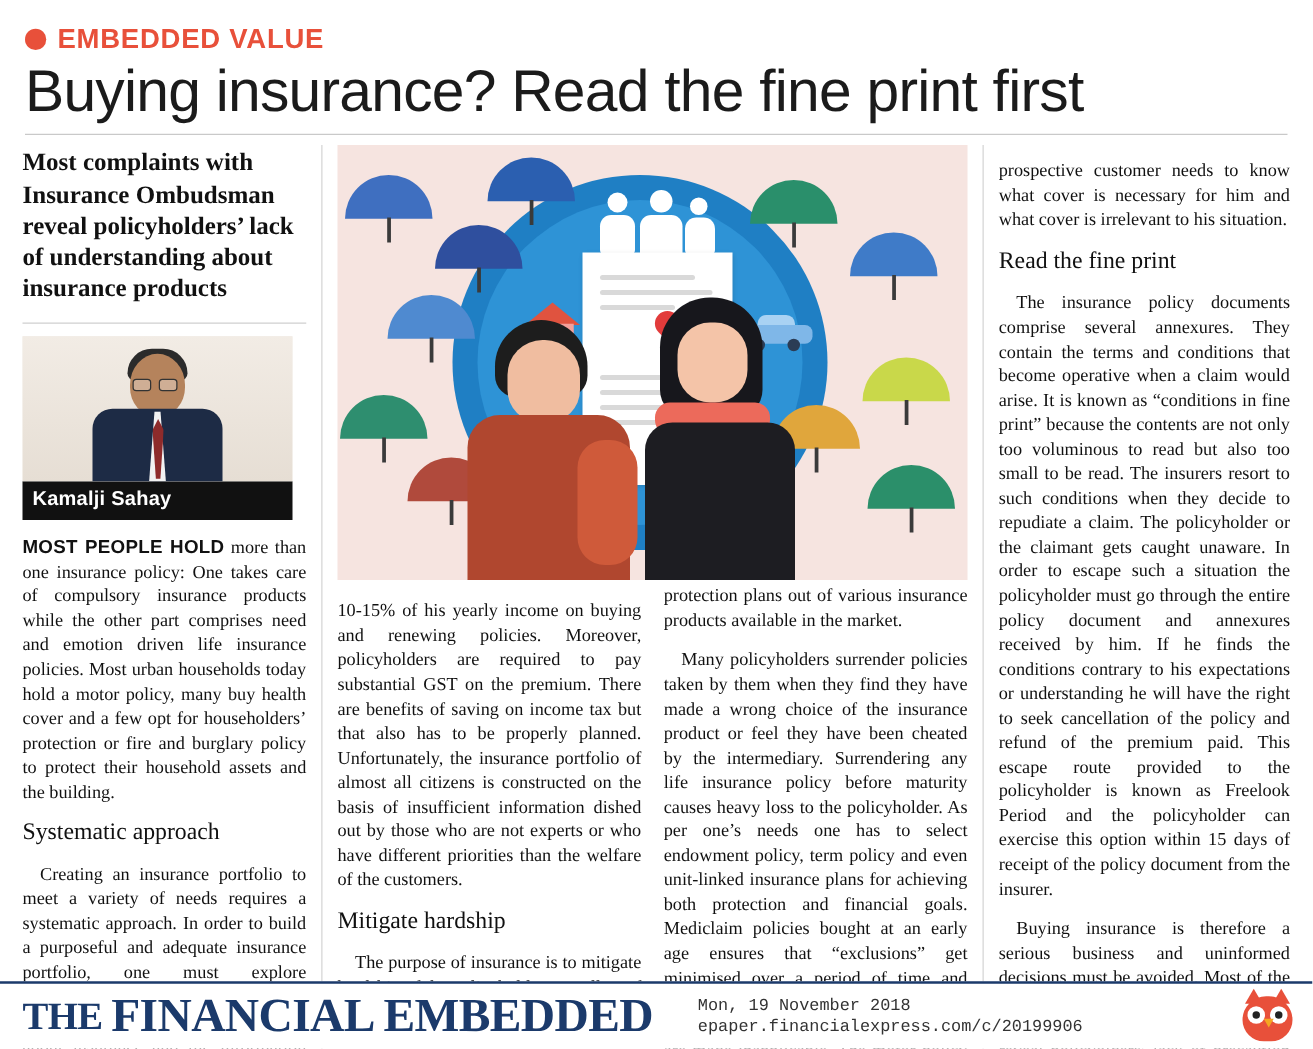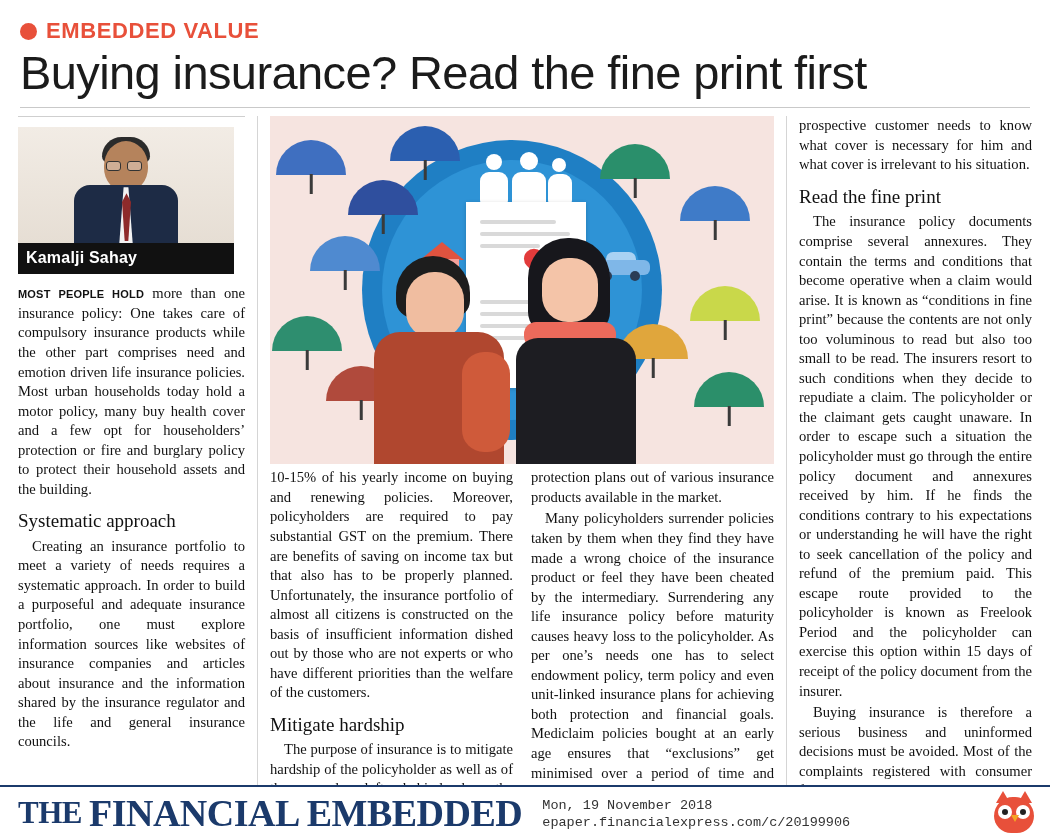--- a/index.html
+++ b/index.html
@@ -130,23 +130,23 @@
 
   
   .body-text {
     font-family: "Liberation Serif", serif;
     font-size: 14.6px;
     line-height: 1.34;
     color: #111;
     text-align: justify;
     hyphens: auto;
   }
-  .body-text p { margin: 0 0 2px 0; text-indent: 14px; }
+  .body-text p { margin: 12px 0 2px 0; text-indent: 14px; }
   .body-text p.noindent { text-indent: 0; }
-  .dropcapline { font-family: "Liberation Sans", sans-serif; font-weight: bold; font-size: 11px; letter-spacing: .2px; }
+  .dropcapline { font-family: "Liberation Sans", sans-serif; font-weight: bold; font-size: 15px; letter-spacing: .2px; }
   .subhead {
     font-family: "Liberation Serif", serif;
     font-size: 19px;
     color: #111;
     margin: 9px 0 3px 0;
     font-weight: normal;
   }
 
   
   .illo-wrap { width: 504px; margin: 0 0 4px 0; }
@@ -267,21 +267,21 @@
     display: flex;
     align-items: center;
     gap: 7px;
   }
   .fe-logo .t1 { font-size: 31px; }
   .footer-meta {
     font-family: "Liberation Mono", monospace;
     font-size: 13.5px;
     color: #333;
     line-height: 1.28;
-    margin-left: 20px;
+    margin-left: 36px;
     padding-top: 2px;
   }
   .owl {
     position: absolute; right: 14px; bottom: 4px;
     width: 44px; height: 44px;
   }
   .owl .obody { position: absolute; left: 2px; top: 6px; width: 40px; height: 36px; background: #e8503a; border-radius: 20px 20px 18px 18px; }
   .owl .oear-l { position: absolute; left: 4px; top: 0; width: 0; height: 0; border-left: 7px solid transparent; border-right: 7px solid transparent; border-bottom: 12px solid #e8503a; }
   .owl .oear-r { position: absolute; right: 4px; top: 0; width: 0; height: 0; border-left: 7px solid transparent; border-right: 7px solid transparent; border-bottom: 12px solid #e8503a; }
   .owl .oeye-l, .owl .oeye-r { position: absolute; top: 14px; width: 14px; height: 14px; border-radius: 50%; background: #fff; }
@@ -300,20 +300,21 @@
     <span class="kicker-text">EMBEDDED VALUE</span>
   </div>
 
   <h1 class="headline">Buying insurance? Read the fine print first</h1>
 
   <div class="rule-top"></div>
 
   <div class="grid">
 
     <div class="col-left">
+      <div class="standfirst">Most complaints with Insurance Ombudsman reveal policyholders’ lack of understanding about insurance products</div>
       <div class="rule-sf"></div>
 
       <div class="byline-block">
         <div class="portrait">
           <div class="p-bg"></div>
           <div class="p-hair"></div>
           <div class="p-head"></div>
           <div class="p-glass-l"></div>
           <div class="p-glass-r"></div>
           <div class="p-body"></div>

